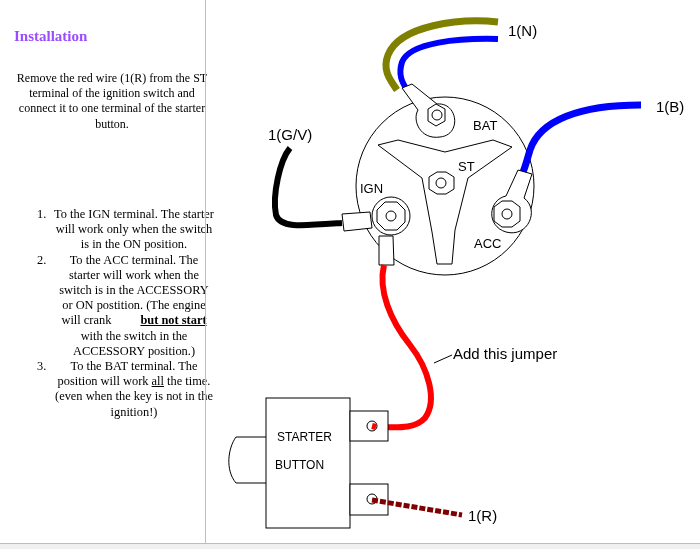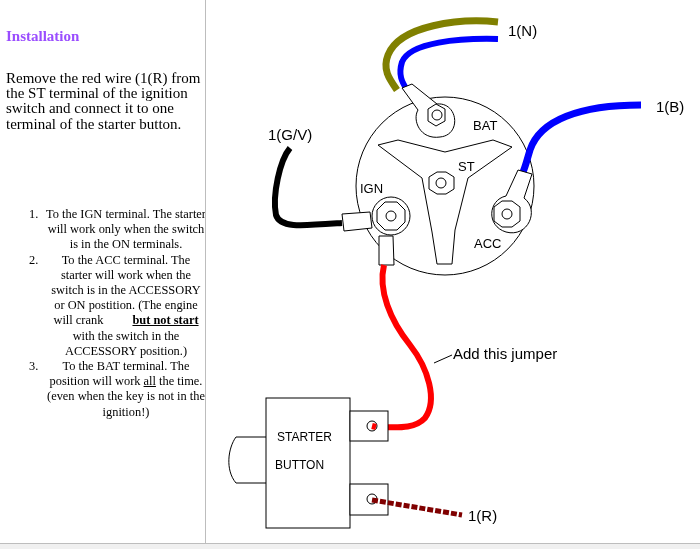--- a/index.html
+++ b/index.html
@@ -1,41 +1,41 @@
 <!DOCTYPE html>
 <html><head>
 <meta charset="utf-8">
 <style>
   html, body { margin:0; padding:0; background:#ffffff; }
   body { width:700px; height:549px; position:relative; overflow:hidden; font-family:"Liberation Serif", serif; }
-  .left { position:absolute; left:0; top:0; width:205px; height:548px; }
+  .left { position:absolute; left:8px; top:0; width:205px; height:548px; }
   .divider { position:absolute; left:205px; top:0; width:1px; height:544px; background:#bdbdbd; }
   .bottom-border { position:absolute; left:0; top:543px; width:700px; height:6px; background:#f0f0f0; border-top:1px solid #bdbdbd; }
   .heading { position:absolute; left:6px; top:28px; color:#9a4dff; font-weight:bold; font-size:15px; font-family:"Liberation Serif", serif; }
-  .para { position:absolute; left:6px; width:196px; font-size:15px; line-height:15.2px; color:#000; }
+  .para { position:absolute; left:6px; width:196px; text-align:center; font-size:12px; line-height:15.2px; color:#000; }
   .p1 { top:71px; }
   .p2 { top:143px; }
   .list { position:absolute; left:26px; top:207px; width:180px; font-size:12.4px; line-height:15.2px; color:#000; }
   .li { position:relative; padding-left:20px; text-align:center; }
   .li .num { position:absolute; left:3px; top:0; }
   .u { text-decoration:underline; }
   .b { font-weight:bold;margin-left:26px; }
   svg.diagram { position:absolute; left:206px; top:0; }
   .lbl { font-family:"Liberation Sans", sans-serif; fill:#000; }
 </style>
 </head>
 <body>
 
 <div class="left">
   <div class="heading">Installation</div>
   <div class="para p1">Remove the red wire (1(R) from the ST terminal of the ignition switch and connect it to one terminal of the starter button.</div>
   <div class="list">
     <div class="li">
       <span class="num">1.</span>
-      <span>To the IGN terminal.  The starter will work only when the switch is in the ON terminals.</span>
+      <span>To the IGN terminal.  The starter will work only when the switch is in the ON position.</span>
     </div>
     <div class="li">
       <span class="num">2.</span>
       <span>To the ACC terminal.  The starter will work when the switch is in the ACCESSORY or ON postition.  (The engine will crank </span><span class="b u">but not start</span><span> with the switch in the ACCESSORY position.)</span>
     </div>
     <div class="li">
       <span class="num">3.</span>
       <span>To the BAT terminal.  The position will work </span><span class="u">all</span><span> the time. (even when the key is not in the ignition!)</span>
     </div>
   </div>

